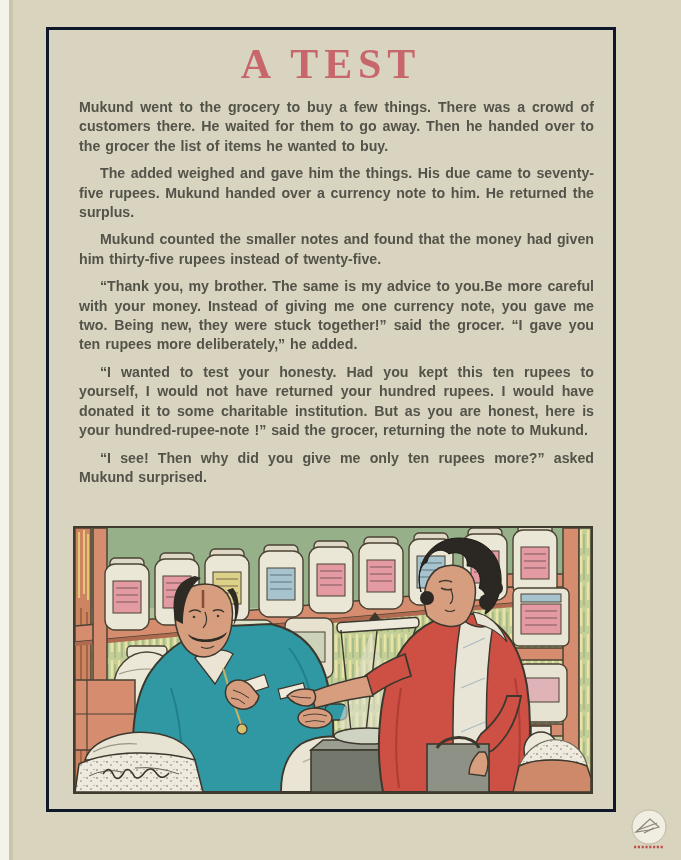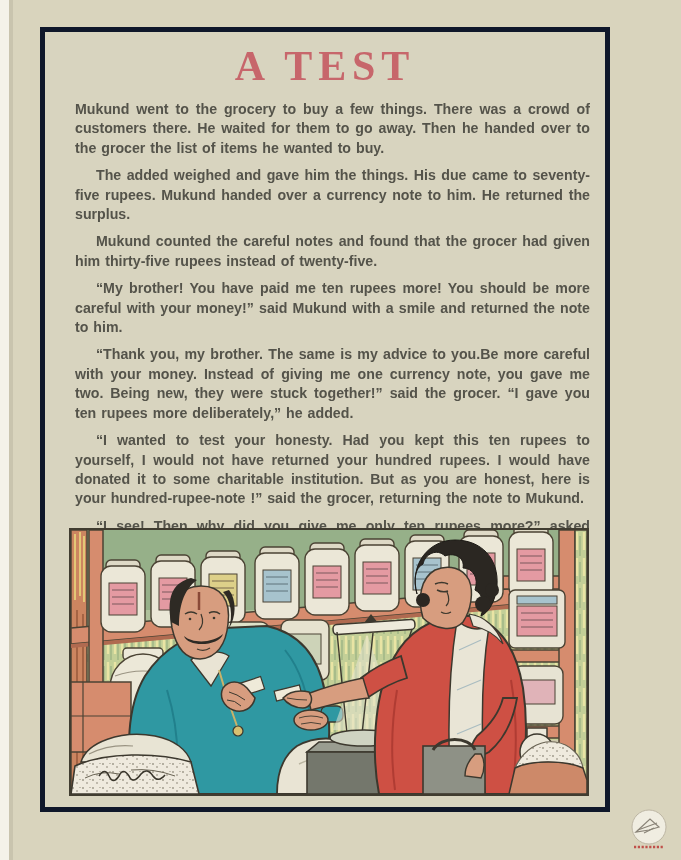--- a/index.html
+++ b/index.html
@@ -4,22 +4,22 @@
 <style>
   html,body{margin:0;padding:0;background:#b8b4a2;}
   .page{
     position:relative;width:681px;height:860px;margin:0 auto;
     background:#d9d4bd;overflow:hidden;
     font-family:"Liberation Sans",sans-serif;
   }
   .scan-edge-left{position:absolute;left:0;top:0;width:9px;height:860px;background:#f4f2e9;}
   .scan-shadow{position:absolute;left:9px;top:0;width:4px;height:860px;background:#c9c4ae;}
   .frame{
-    position:absolute;left:40px;top:27px;width:570px;height:785px;
-    border:5px solid #0f172a;box-sizing:border-box;background:#d8d4bf;
+    position:absolute;left:46px;top:27px;width:570px;height:785px;
+    border:3px solid #0f172a;box-sizing:border-box;background:#d8d4bf;
   }
   .title{
     margin:12px 0 0 0;text-align:center;
     font-family:"Liberation Serif",serif;font-weight:bold;
     font-size:42px;line-height:44px;letter-spacing:0.14em;
     color:#c7666b;
   }
   .story{
     position:absolute;left:22px;top:60px;width:531px;
     font-size:14.2px;line-height:19.4px;font-weight:700;
@@ -40,22 +40,21 @@
 <div class="page">
   <div class="scan-edge-left"></div>
   <div class="scan-shadow"></div>
 
   <div class="frame">
     <h1 class="title">A TEST</h1>
 
     <div class="story">
       <p class="first">Mukund went to the grocery to buy a few things. There was a crowd of customers there. He waited for them to go away. Then he handed over to the grocer the list of items he wanted to buy.</p>
       <p>The added weighed and gave him the things. His due came to seventy-five rupees. Mukund handed over a currency note to him. He returned the surplus.</p>
-      <p>Mukund counted the careful notes and found that the grocer had given him thirty-five rupees instead of twenty-five.</p>
-      <p>“My brother! You have paid me ten rupees more! You should be more careful with your money!” said Mukund with a smile and returned the note to him.</p>
+      <p>Mukund counted the smaller notes and found that the money had given him thirty-five rupees instead of twenty-five.</p>
       <p>“Thank you, my brother. The same is my advice to you.Be more careful with your money. Instead of giving me one currency note, you gave me two. Being new, they were stuck together!” said the grocer. “I gave you ten rupees more deliberately,” he added.</p>
       <p>“I wanted to test your honesty. Had you kept this ten rupees to yourself, I would not have returned your hundred rupees. I would have donated it to some charitable institution. But as you are honest, here is your hundred-rupee-note !” said the grocer, returning the note to Mukund.</p>
       <p>“I see! Then why did you give me only ten rupees more?” asked Mukund surprised.</p>
     </div>
 
     <figure class="illustration">
       <svg width="516" height="264" viewBox="0 0 516 264" xmlns="http://www.w3.org/2000/svg">
         <defs>
           <pattern id="grass" width="7" height="26" patternUnits="userSpaceOnUse">
             <rect width="7" height="26" fill="#c3cf97"></rect>

